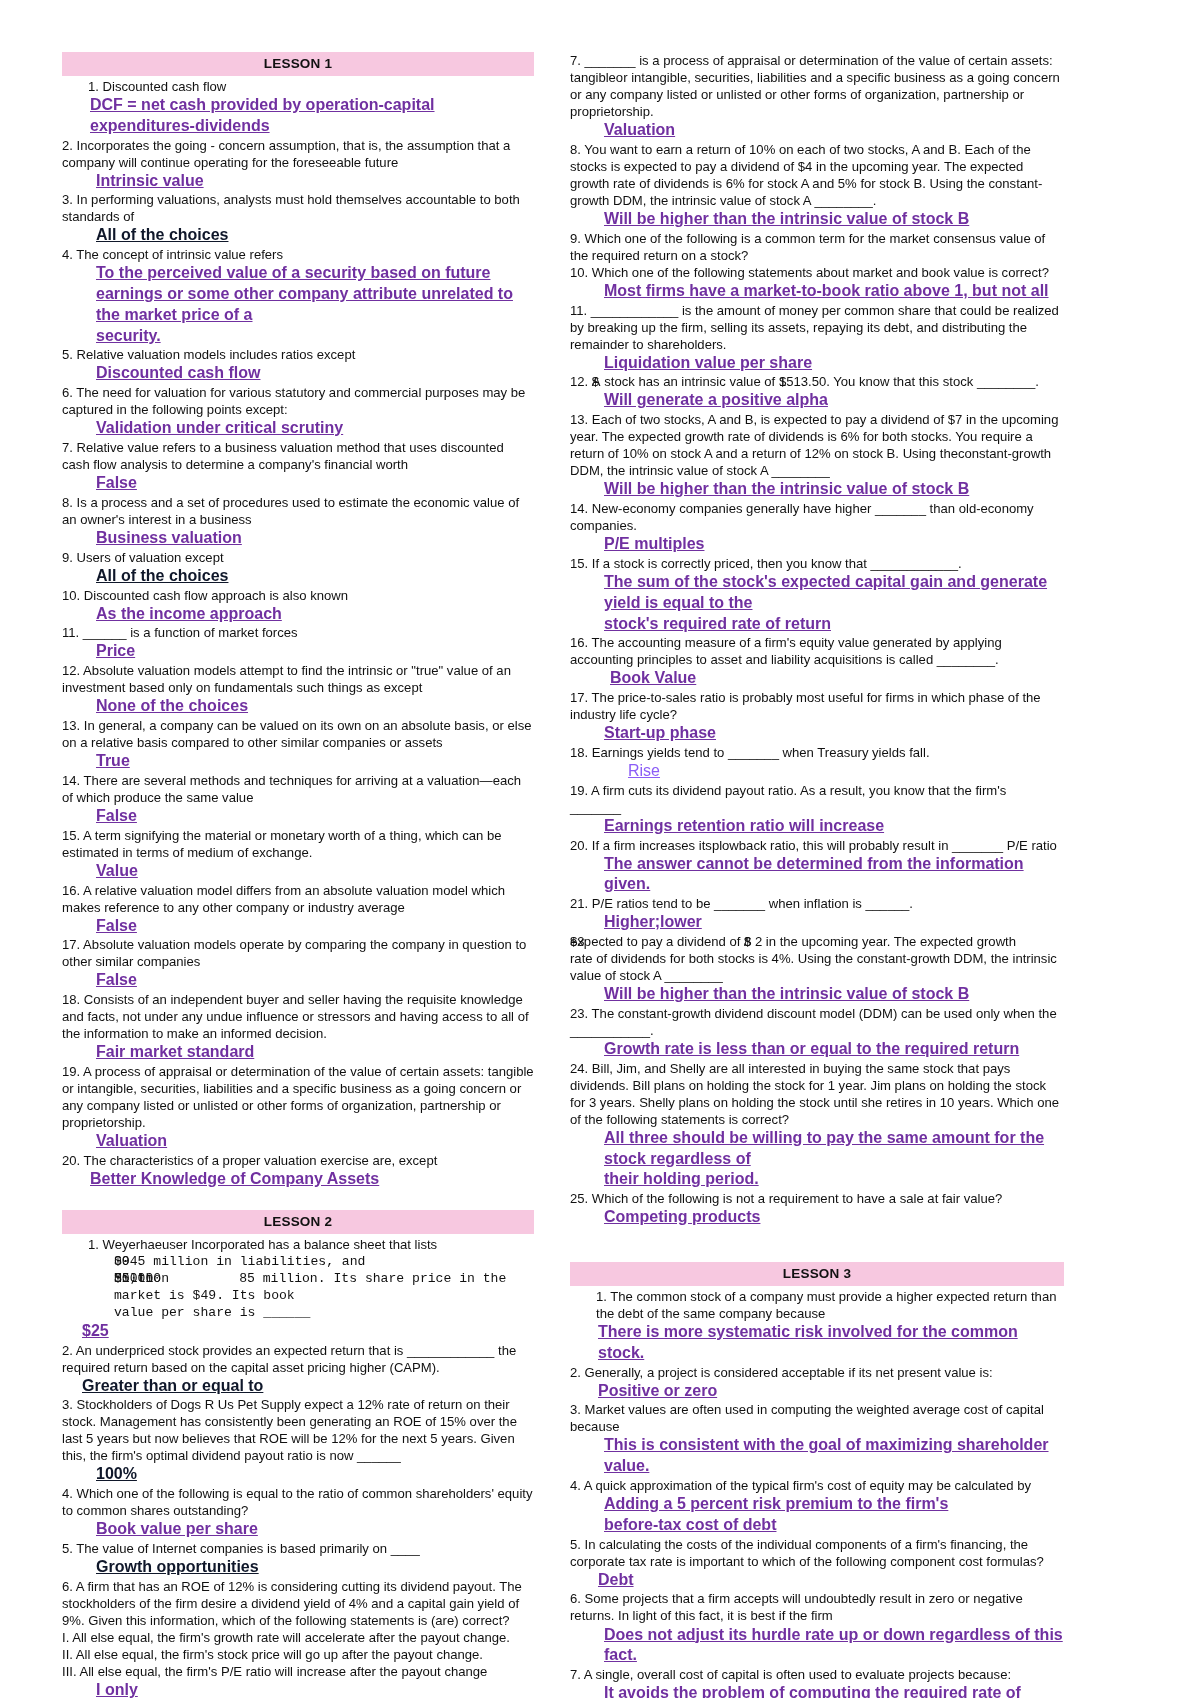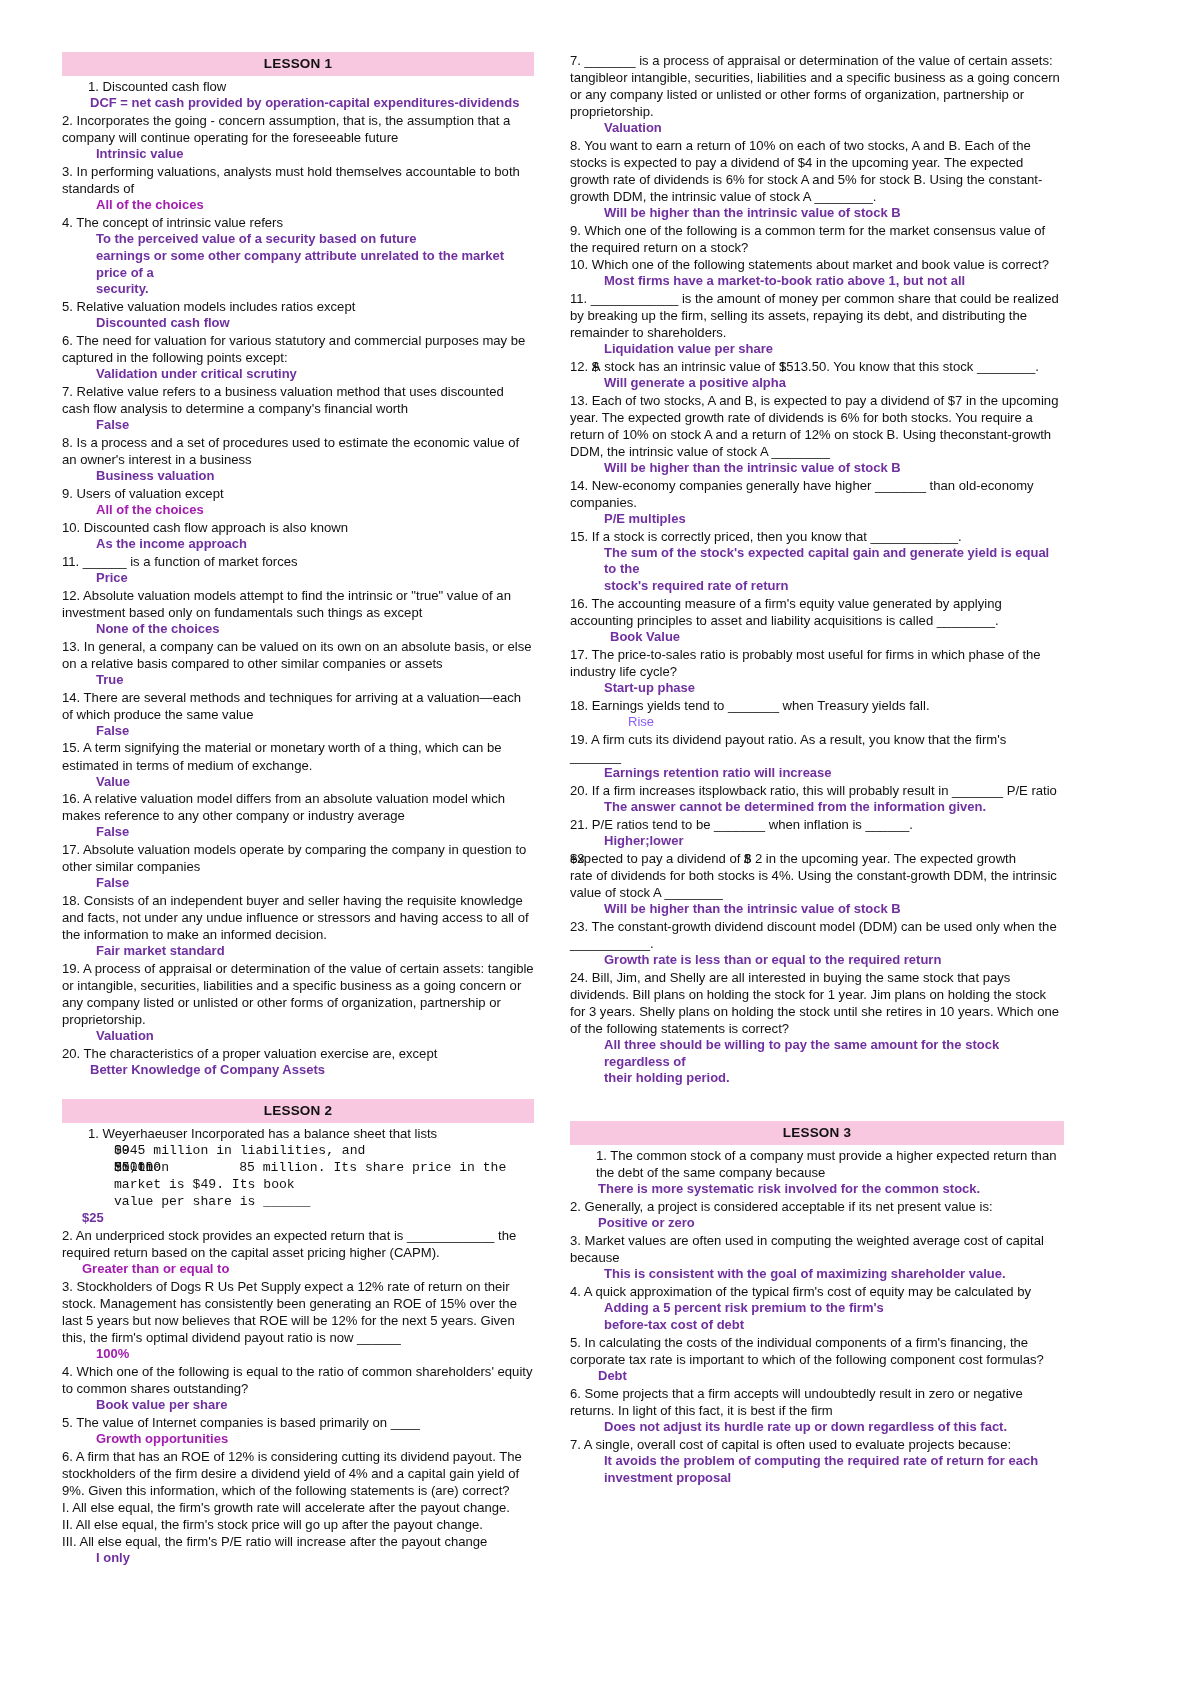--- a/index.html
+++ b/index.html
@@ -45,28 +45,29 @@
     font-size: 13.1px;
     line-height: 1.30;
     color: #111111;
     margin: 0;
     text-align: left;
   }
   .q.indent1 { padding-left: 26px; }
   .q.indent2 { padding-left: 52px; font-family: Liberation Mono, monospace; }
 
   .a {
-    font-size: 13px;
+    font-size: 16px;
     line-height: 1.30;
     font-weight: bold;
     color: #7030a0;
     padding-left: 34px;
     margin: 0;
-  }
-  .a.red { color: #a21caf; }
+    text-decoration: underline;
+  }
+  .a.red { color: #0f172a; }
   .a.black { color: #8b5cf6; font-weight: normal; padding-left: 58px; }
   .a.tight { padding-left: 28px; }
   .a.deep { padding-left: 40px; }
   .a.shallow { padding-left: 20px; }
 
   
   .glitch {
     display: inline-block;
     position: relative;
     vertical-align: baseline;
@@ -296,20 +297,24 @@
         <div>
           <div class="q">23. The constant-growth dividend discount model (DDM) can be used only when the</div>
           <div class="q">___________.</div>
           <div class="a">Growth rate is less than or equal to the required return</div>
         </div>
         <div>
           <div class="q">24. Bill, Jim, and Shelly are all interested in buying the same stock that pays dividends. Bill plans on holding the stock for 1 year. Jim plans on holding the stock for 3 years. Shelly plans on holding the stock until she retires in 10 years. Which one of the following statements is correct?</div>
           <div class="a">All three should be willing to pay the same amount for the stock regardless of</div>
           <div class="a">their holding period.</div>
         </div>
+        <div>
+          <div class="q">25. Which of the following is not a requirement to have a sale at fair value?</div>
+          <div class="a">Competing products</div>
+        </div>
       </div>
 
     <div class="gap-lg"></div>
     <div class="lesson-header">LESSON 3</div>
     <div id="l3">
         <div>
           <div class="q indent1">1. The common stock of a company must provide a higher expected return than the debt of the same company because</div>
           <div class="a tight">There is more systematic risk involved for the common stock.</div>
         </div>
         <div>

